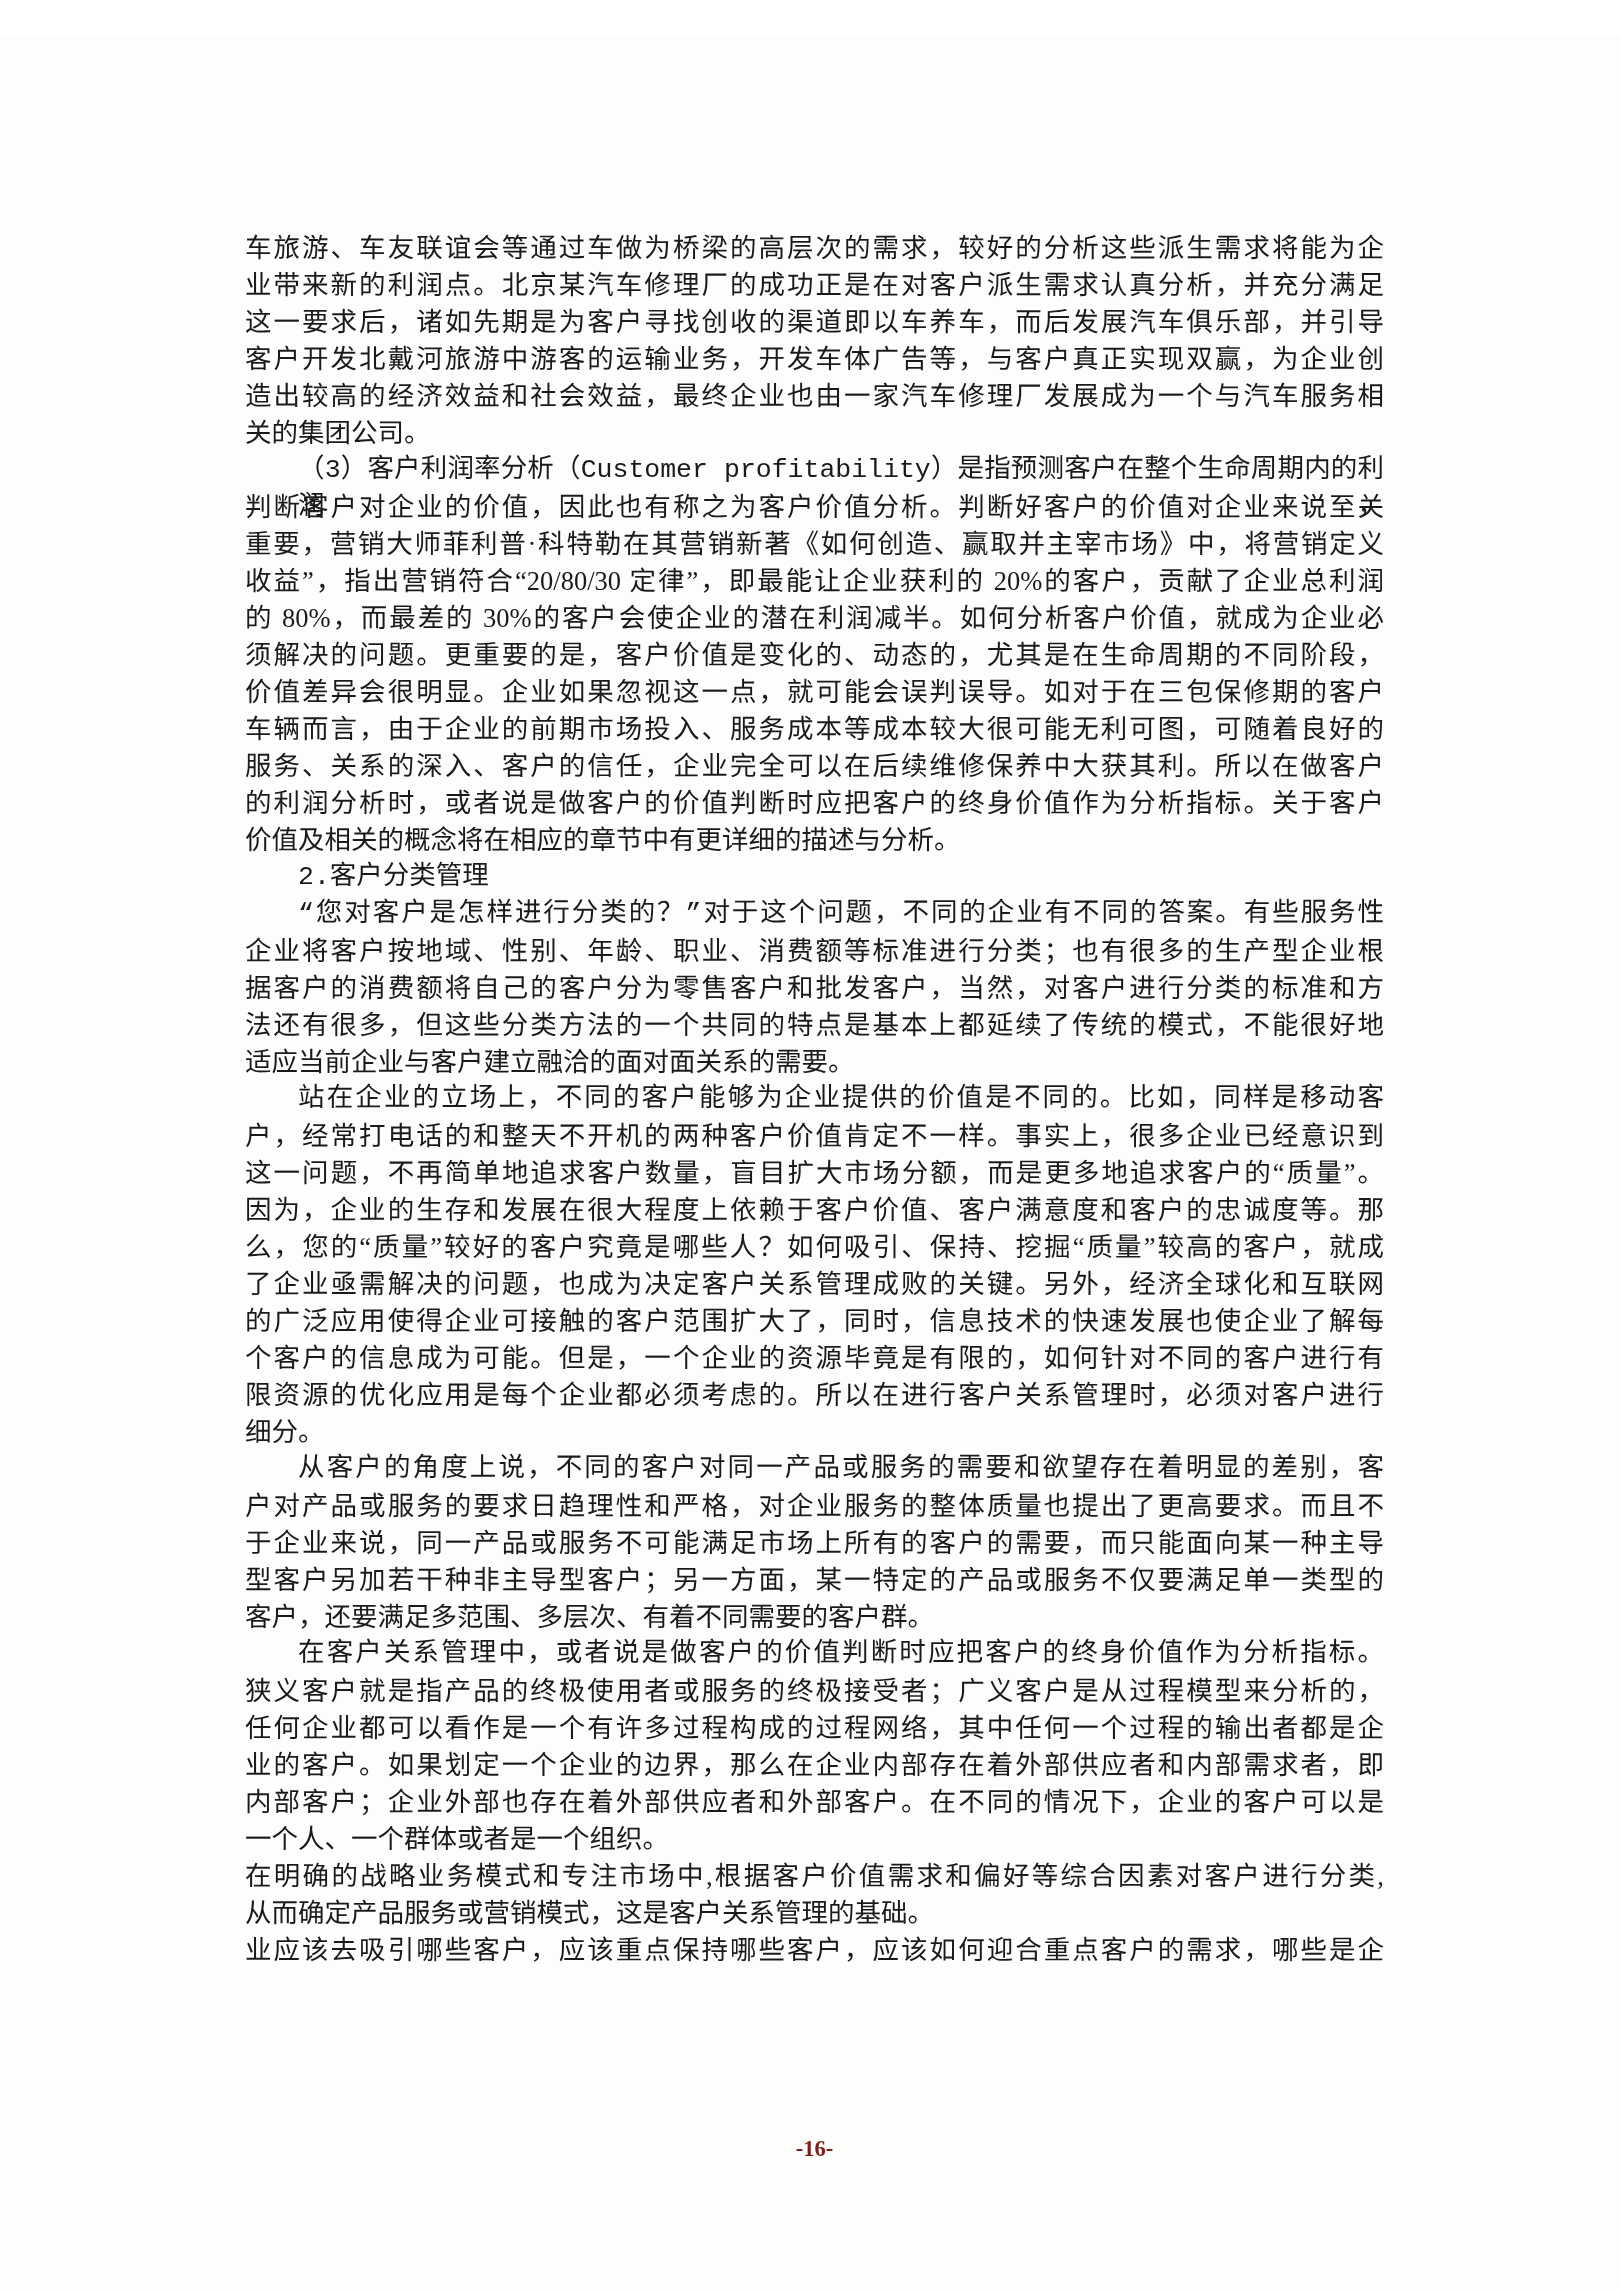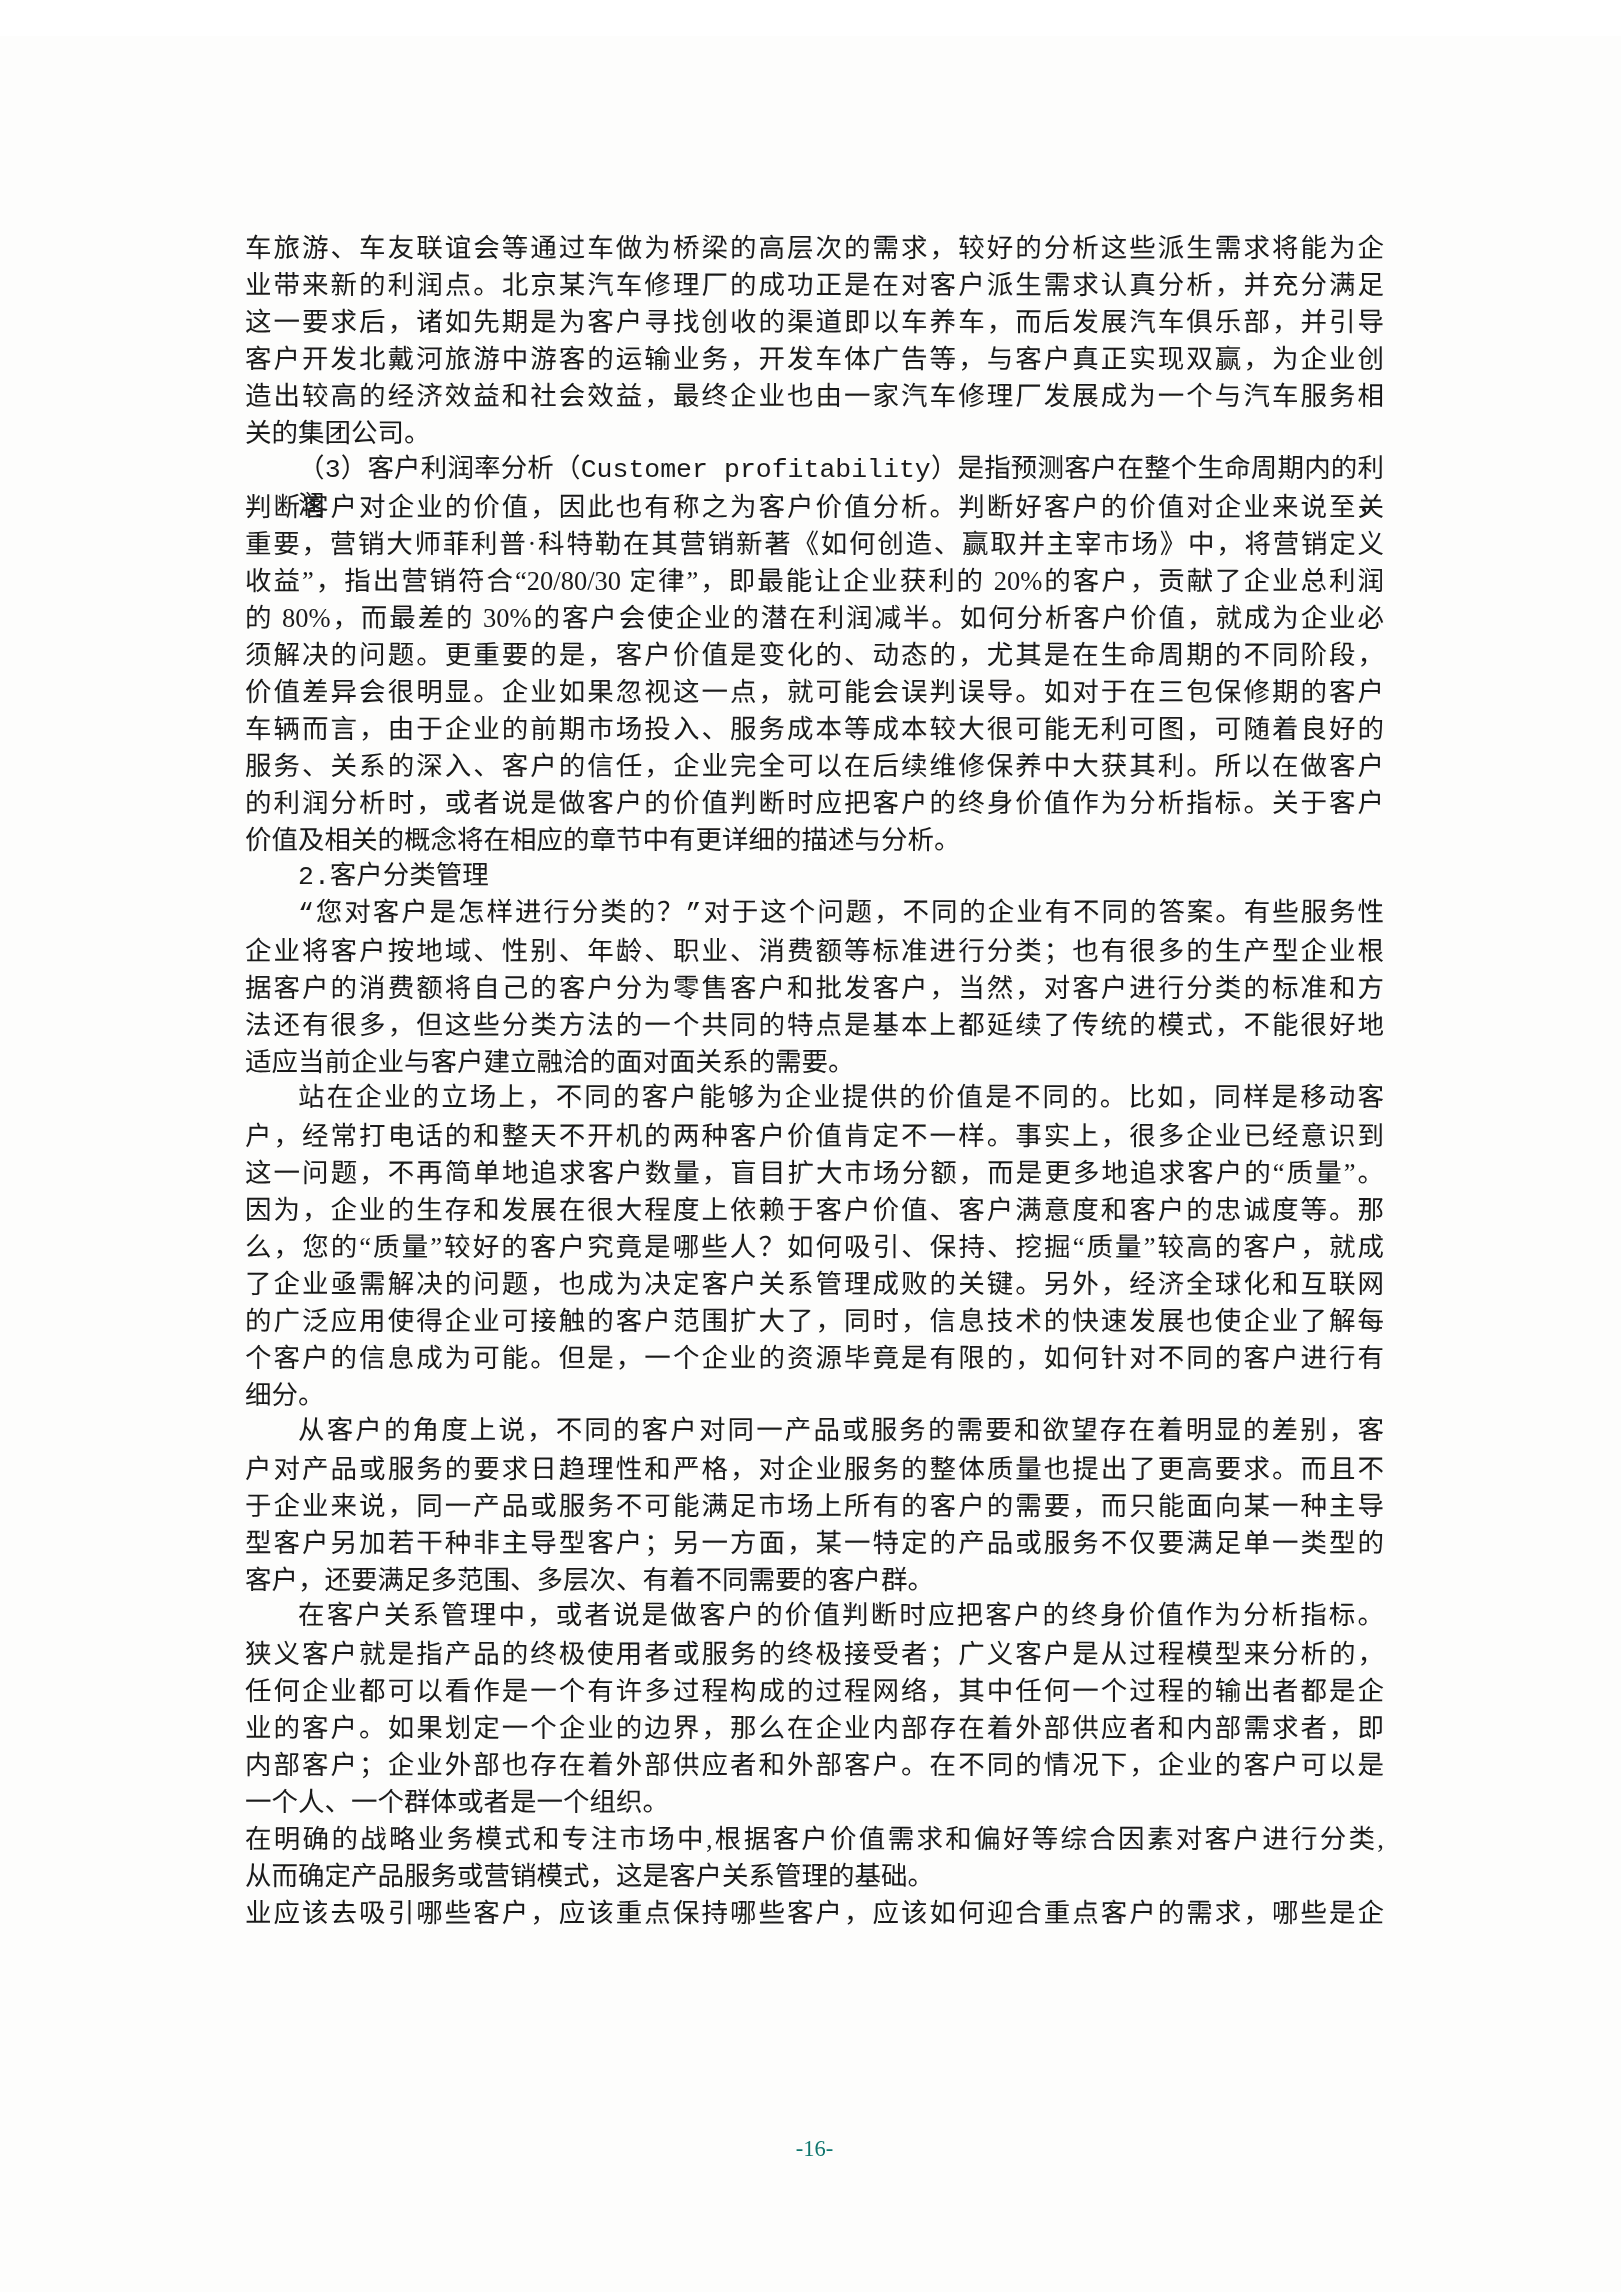--- a/index.html
+++ b/index.html
@@ -41,21 +41,22 @@
     font-family: Liberation Mono, monospace;
   }
   .footer {
     position: absolute;
     left: 245px;
     top: 2098px;
     width: 1139px;
     text-align: center;
     font-size: 22.5px;
     line-height: 29px;
-    color: #0f766e;
+    color: #7f1d1d;
+    font-weight: bold;
   }
 </style>
 </head>
 <body>
 
 <div class="page">
   <div class="text-column">
       <div class="line">车旅游、车友联谊会等通过车做为桥梁的高层次的需求，较好的分析这些派生需求将能为企</div>
       <div class="line">业带来新的利润点。北京某汽车修理厂的成功正是在对客户派生需求认真分析，并充分满足</div>
       <div class="line">这一要求后，诸如先期是为客户寻找创收的渠道即以车养车，而后发展汽车俱乐部，并引导</div>
@@ -80,20 +81,21 @@
       <div class="line">法还有很多，但这些分类方法的一个共同的特点是基本上都延续了传统的模式，不能很好地</div>
       <div class="line para-end">适应当前企业与客户建立融洽的面对面关系的需要。</div>
       <div class="line indent">站在企业的立场上，不同的客户能够为企业提供的价值是不同的。比如，同样是移动客</div>
       <div class="line">户，经常打电话的和整天不开机的两种客户价值肯定不一样。事实上，很多企业已经意识到</div>
       <div class="line">这一问题，不再简单地追求客户数量，盲目扩大市场分额，而是更多地追求客户的“质量”。</div>
       <div class="line">因为，企业的生存和发展在很大程度上依赖于客户价值、客户满意度和客户的忠诚度等。那</div>
       <div class="line">么，您的“质量”较好的客户究竟是哪些人？如何吸引、保持、挖掘“质量”较高的客户，就成</div>
       <div class="line">了企业亟需解决的问题，也成为决定客户关系管理成败的关键。另外，经济全球化和互联网</div>
       <div class="line">的广泛应用使得企业可接触的客户范围扩大了，同时，信息技术的快速发展也使企业了解每</div>
       <div class="line">个客户的信息成为可能。但是，一个企业的资源毕竟是有限的，如何针对不同的客户进行有</div>
+      <div class="line">限资源的优化应用是每个企业都必须考虑的。所以在进行客户关系管理时，必须对客户进行</div>
       <div class="line para-end">细分。</div>
       <div class="line indent">从客户的角度上说，不同的客户对同一产品或服务的需要和欲望存在着明显的差别，客</div>
       <div class="line">户对产品或服务的要求日趋理性和严格，对企业服务的整体质量也提出了更高要求。而且不</div>
       <div class="line">于企业来说，同一产品或服务不可能满足市场上所有的客户的需要，而只能面向某一种主导</div>
       <div class="line">型客户另加若干种非主导型客户；另一方面，某一特定的产品或服务不仅要满足单一类型的</div>
       <div class="line para-end">客户，还要满足多范围、多层次、有着不同需要的客户群。</div>
       <div class="line indent">在客户关系管理中，或者说是做客户的价值判断时应把客户的终身价值作为分析指标。</div>
       <div class="line">狭义客户就是指产品的终极使用者或服务的终极接受者；广义客户是从过程模型来分析的，</div>
       <div class="line">任何企业都可以看作是一个有许多过程构成的过程网络，其中任何一个过程的输出者都是企</div>
       <div class="line">业的客户。如果划定一个企业的边界，那么在企业内部存在着外部供应者和内部需求者，即</div>

